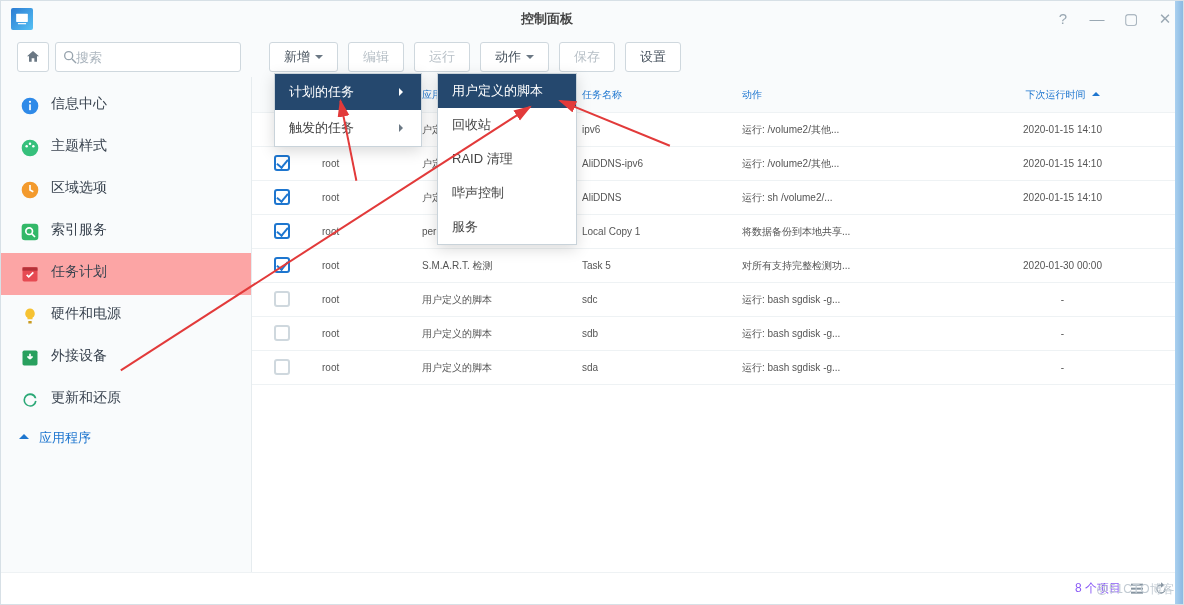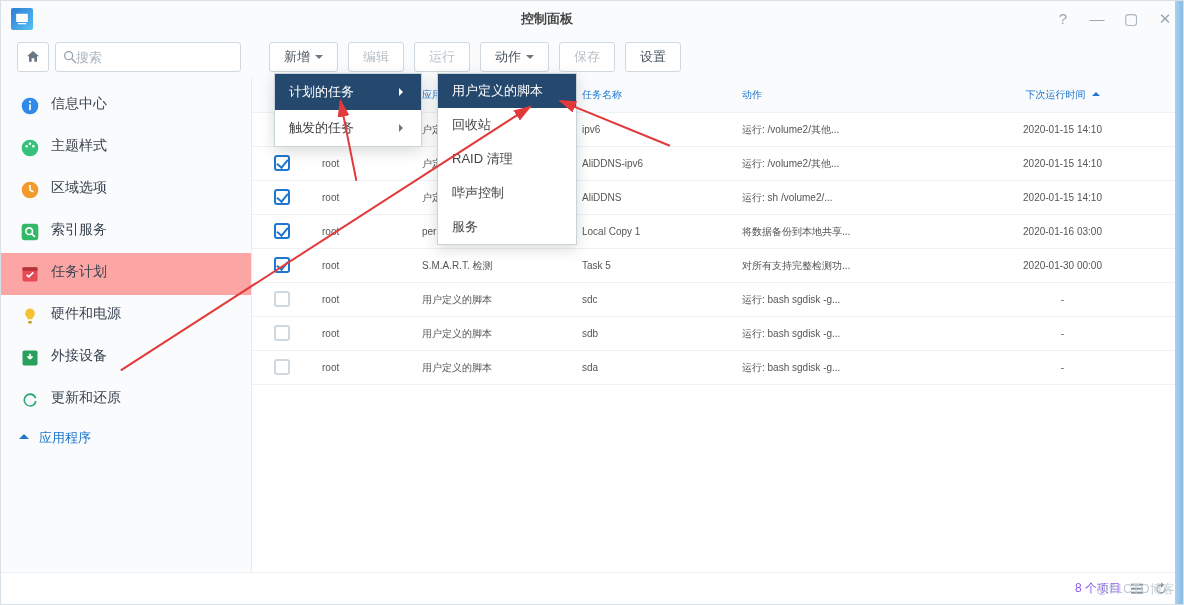--- a/index.html
+++ b/index.html
@@ -243,21 +243,20 @@
             <div class="td col-name">AliDDNS</div>
             <div class="td col-act">运行: sh /volume2/...</div>
             <div class="td col-time">2020-01-15 14:10</div>
           </div>
           <div class="trow">
             <div class="td col-check"><span class="cbx on"></span></div>
             <div class="td col-user">root</div>
             <div class="td col-prog">per Backup</div>
             <div class="td col-name">Local Copy 1</div>
             <div class="td col-act">将数据备份到本地共享...</div>
-            <div class="td col-time">2020-01-16 03:00</div>
           </div>
           <div class="trow">
             <div class="td col-check"><span class="cbx on"></span></div>
             <div class="td col-user">root</div>
             <div class="td col-prog">S.M.A.R.T. 检测</div>
             <div class="td col-name">Task 5</div>
             <div class="td col-act">对所有支持完整检测功...</div>
             <div class="td col-time">2020-01-30 00:00</div>
           </div>
           <div class="trow">

